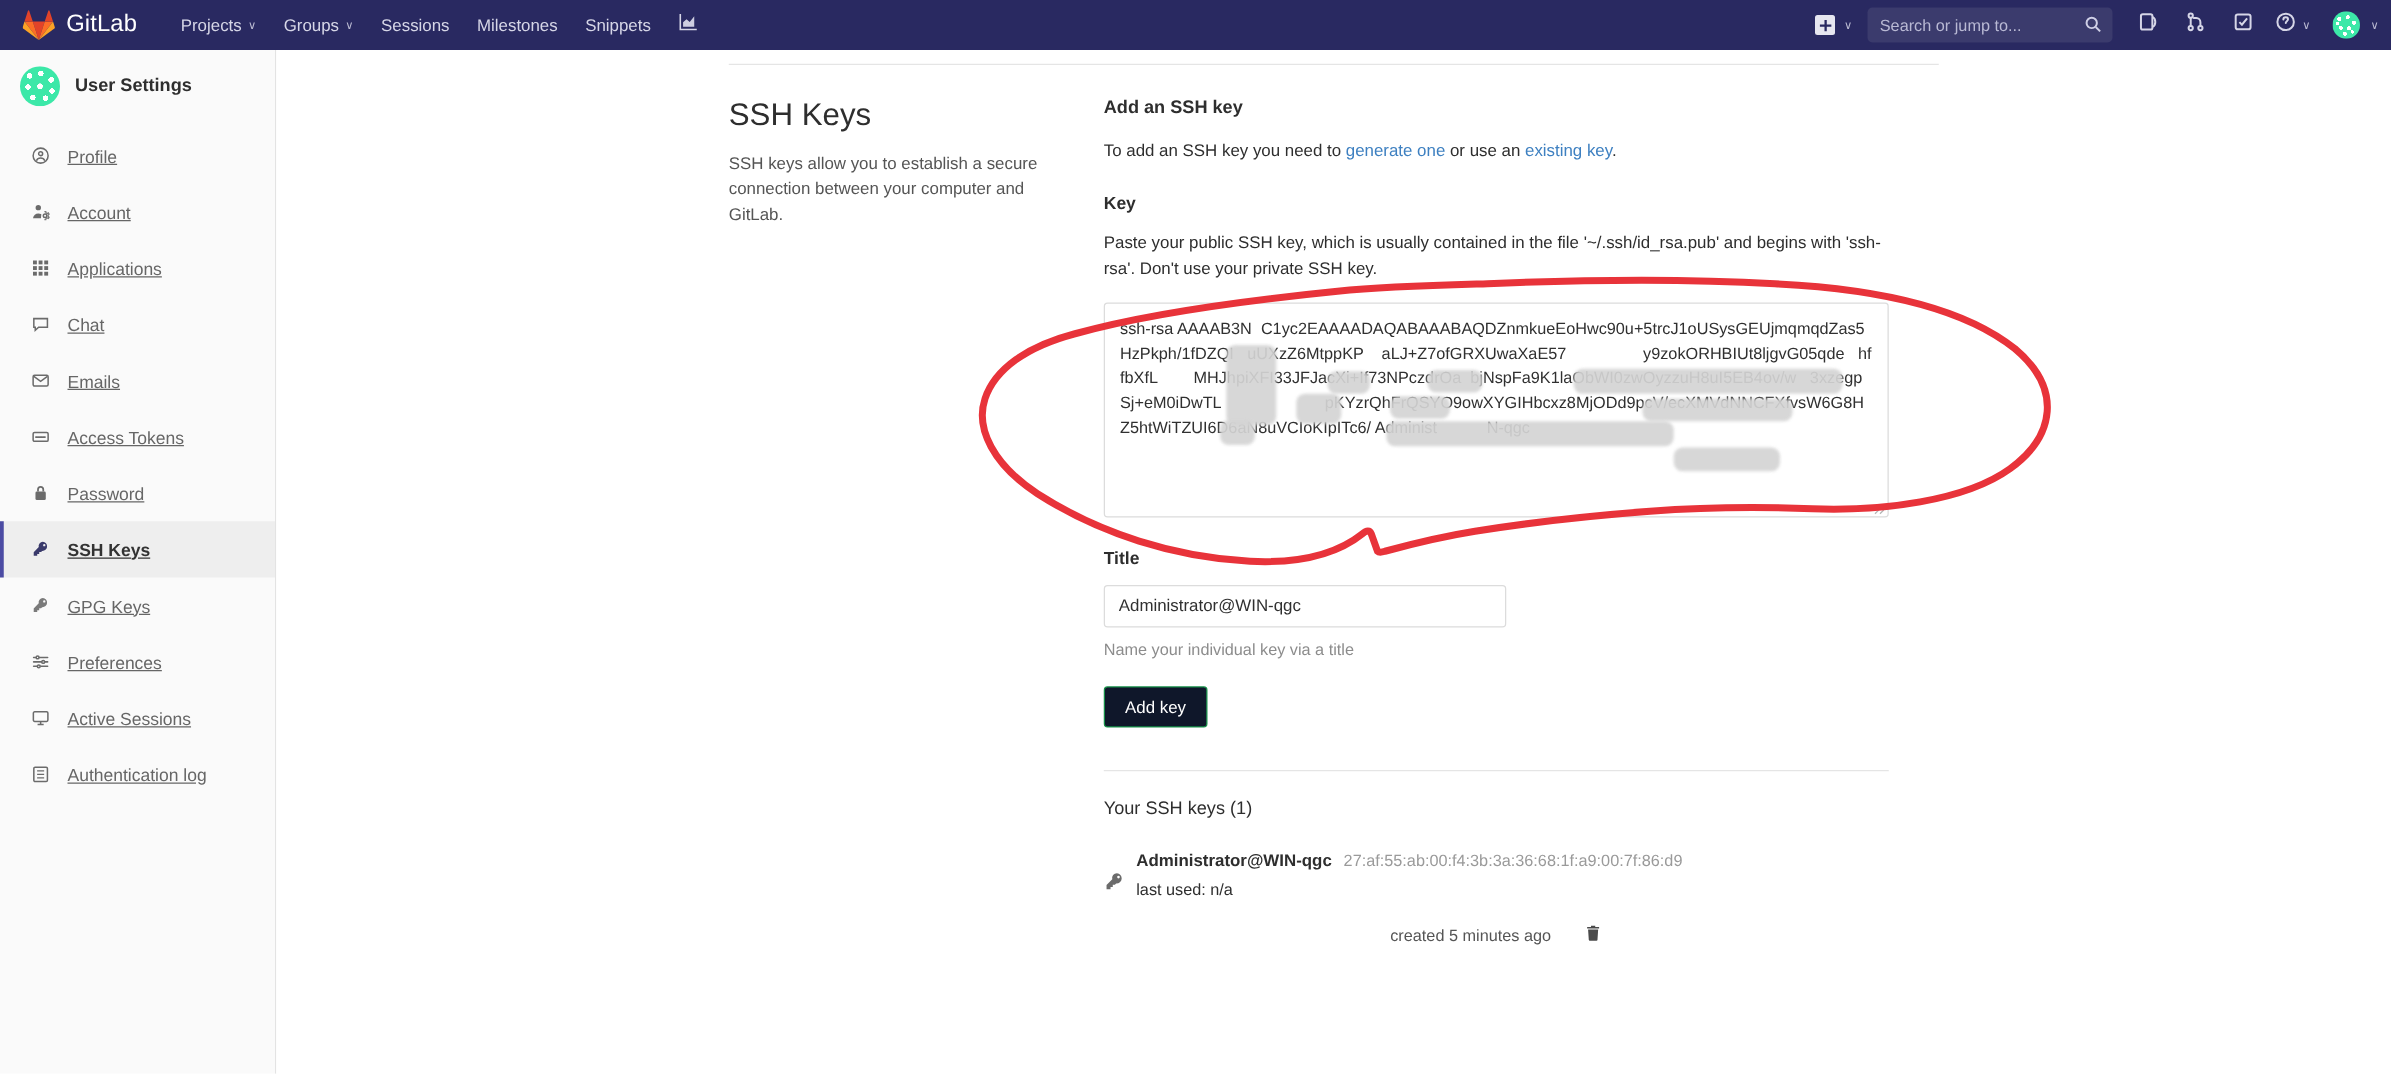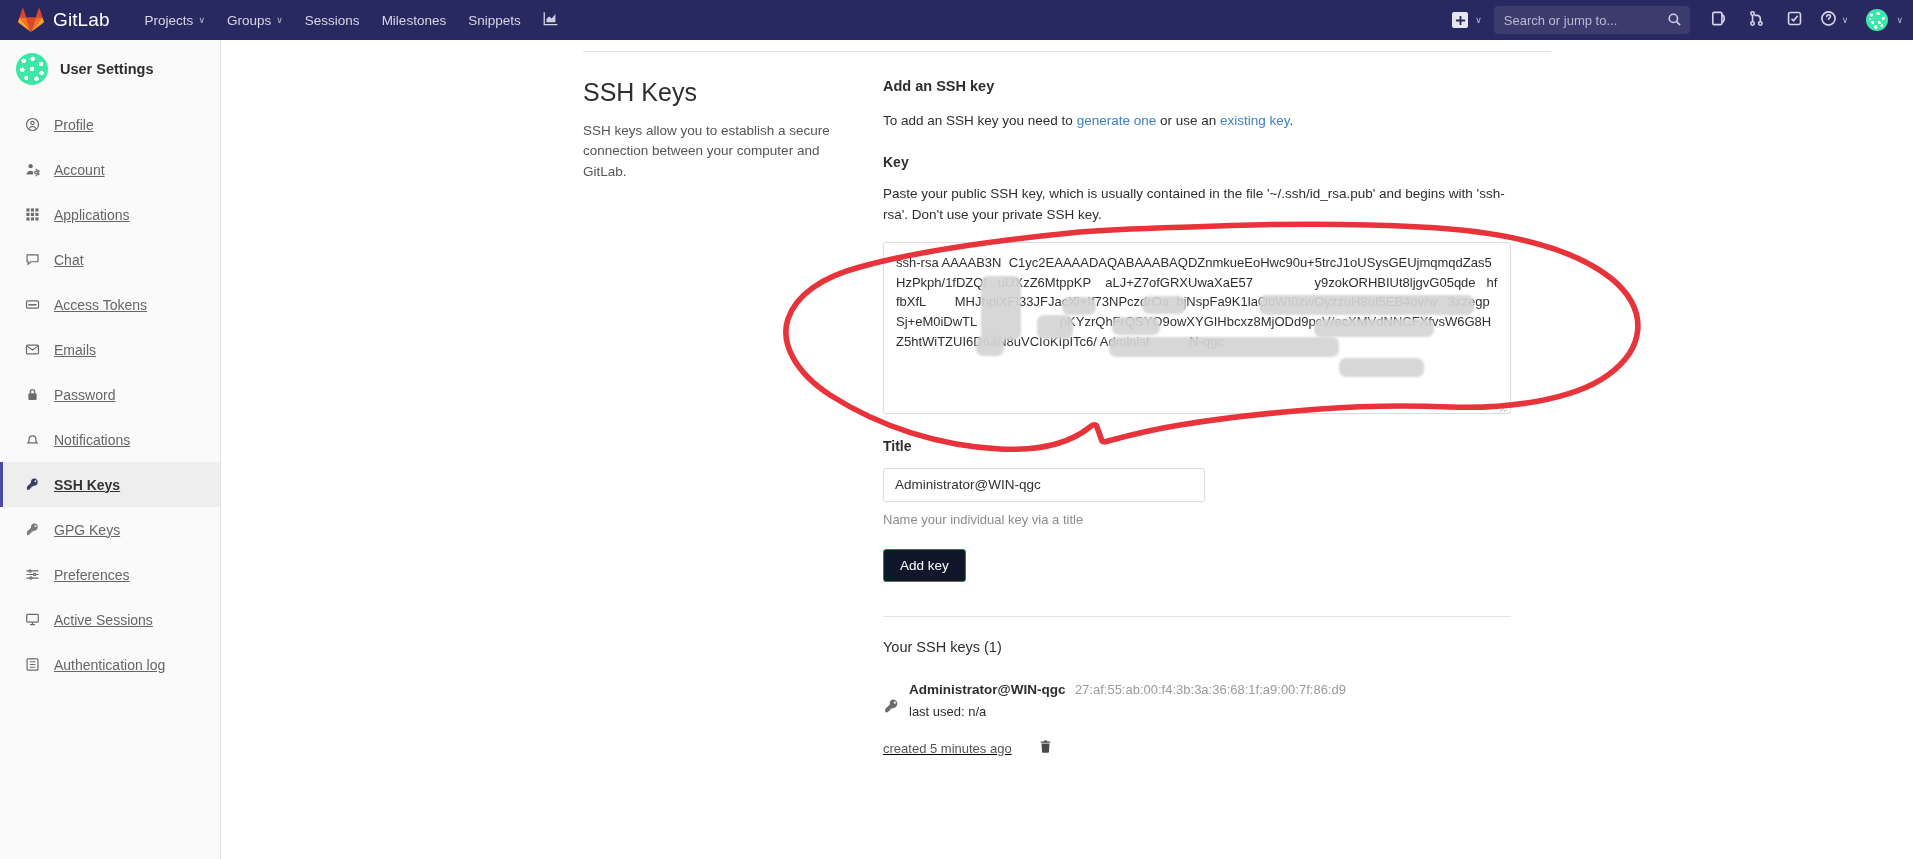--- a/index.html
+++ b/index.html
@@ -159,22 +159,22 @@
   .hr-mid { margin: 34px 0 0 0; border: 0; border-top: 1px solid #e5e5e5; width: 628px; }
   .keys-head { font-size: 14.5px; font-weight: 400; color: #2e2e2e; margin: 22px 0 0 0; }
 
   .key-row { display: flex; align-items: flex-end; margin-top: 25px; }
   .key-row-ico { width: 26px; flex: 0 0 26px; padding-top: 3px; }
   .key-row-main { flex: 1; }
   .key-name { font-size: 13.5px; font-weight: 700; color: #2e2e2e; }
   .key-fp { font-size: 13px; color: #9a9a9a; margin-left: 5px; font-weight: 400; }
   .key-last { font-size: 13px; color: #2e2e2e; margin-top: 6px; }
   .key-foot {
-    display: flex; align-items: center; justify-content: flex-start;
-    width: 628px; margin-top: 20px; text-decoration: underline;
+    display: flex; align-items: center; justify-content: center;
+    width: 628px; margin-top: 20px;
   }
   .created { font-size: 13px; color: #555; }
   .trash-btn { margin-left: 26px; cursor: pointer; display: flex; align-items: center; }
 
   
   .annot {
     position: absolute; top: 215px; left: 760px; width: 900px; height: 250px;
     pointer-events: none; z-index: 50;
   }
 </style>
@@ -345,55 +345,47 @@
           <svg width="15" height="15" viewBox="0 0 16 16" fill="none" stroke="#6b6b6b" stroke-width="1.3">
             <path d="M2.2 3.1h11.6v7.3H6.3L3.4 13v-2.6H2.2z"></path>
           </svg>
         </span>
         <span class="sb-label">Chat</span>
       </div>
 
       <div class="sb-item">
         <span class="sb-ico">
           <svg width="15" height="15" viewBox="0 0 16 16" fill="none" stroke="#6b6b6b" stroke-width="1.3">
+            <rect x="1.6" y="3.4" width="12.8" height="9.2" rx="1.2"></rect>
+              <path d="m2.2 4.4 5.8 4.2 5.8-4.2"></path>
+          </svg>
+        </span>
+        <span class="sb-label">Emails</span>
+      </div>
+
+      <div class="sb-item">
+        <span class="sb-ico">
+          <svg width="15" height="15" viewBox="0 0 16 16" fill="none" stroke="#6b6b6b" stroke-width="1.3">
             <rect x="1.6" y="4.2" width="12.8" height="7.6" rx="1.2"></rect>
             <path d="M4 8.2h.9M6.1 8.2H7M8.2 8.2h.9M10.3 8.2h1.4" stroke-width="1.6" stroke-linecap="round"></path>
           </svg>
         </span>
         <span class="sb-label">Access Tokens</span>
-      </div>
-
-      <div class="sb-item">
-        <span class="sb-ico">
-          <svg width="15" height="15" viewBox="0 0 16 16" fill="none" stroke="#6b6b6b" stroke-width="1.3">
-            <rect x="1.6" y="3.4" width="12.8" height="9.2" rx="1.2"></rect>
-              <path d="m2.2 4.4 5.8 4.2 5.8-4.2"></path>
-          </svg>
-        </span>
-        <span class="sb-label">Emails</span>
       </div>
 
       <div class="sb-item">
         <span class="sb-ico">
           <svg width="15" height="15" viewBox="0 0 16 16" fill="#6b6b6b">
             <path d="M5 6.6V5a3 3 0 0 1 6 0v1.6h-1.5V5a1.5 1.5 0 0 0-3 0v1.6z"></path>
             <rect x="3.6" y="6.6" width="8.8" height="7.3" rx="1.2"></rect>
           </svg>
         </span>
         <span class="sb-label">Password</span>
       </div>
 
-      <div class="sb-item">
-        <span class="sb-ico">
-          <svg width="15" height="15" viewBox="0 0 16 16" fill="none" stroke="#6b6b6b" stroke-width="1.3">
-            <path d="M3.2 11.6c1-1 1.2-2.1 1.2-3.8 0-2 1.6-3.6 3.6-3.6s3.6 1.6 3.6 3.6c0 1.7.2 2.8 1.2 3.8z"></path>
-          </svg>
-        </span>
-        <span class="sb-label">Notifications</span>
-      </div>
 
       <div class="sb-item active">
         <span class="sb-ico">
           <svg width="15" height="15" viewBox="0 0 16 16" fill="#3a3a6b">
             <path d="M9.9 1.5a3.6 3.6 0 0 0-3.5 4.5L2.1 10.4v3.1h3v-1.6h1.7v-1.7h1.6l.9-.9A3.6 3.6 0 1 0 9.9 1.5zm1.2 3.9a1 1 0 1 1 0-2 1 1 0 0 1 0 2z"></path>
           </svg>
         </span>
         <span class="sb-label">SSH Keys</span>
       </div>
 

